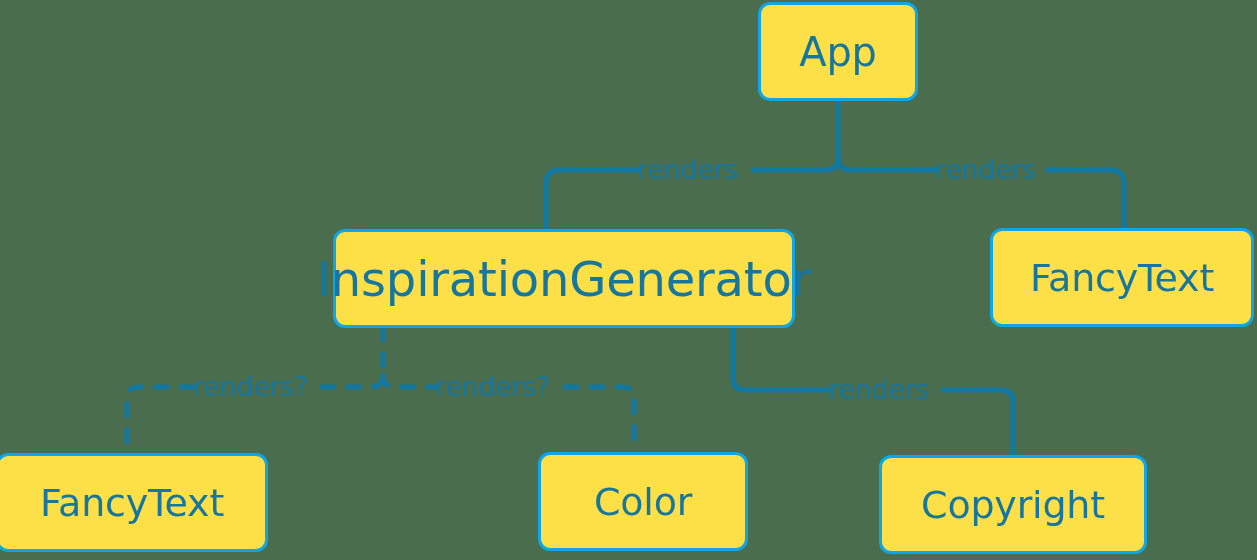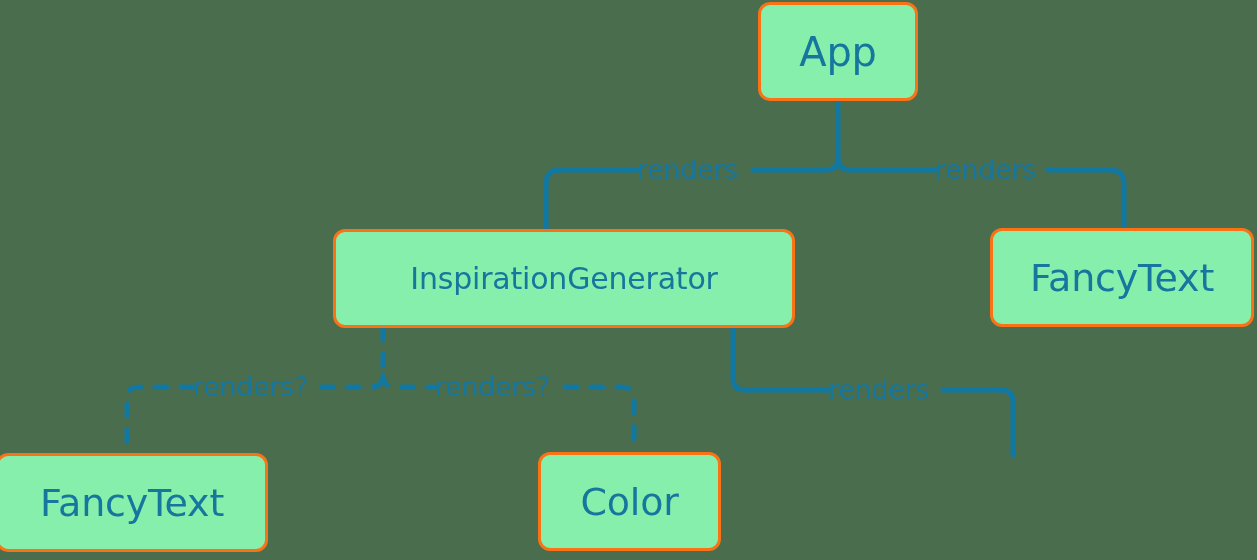--- a/index.html
+++ b/index.html
@@ -22,22 +22,22 @@
   #edge-layer {
     position: absolute;
     left: 0;
     top: 0;
     width: 1257px;
     height: 560px;
   }
   .node {
     position: absolute;
     box-sizing: border-box;
-    background: #86efac;
-    border: 3px solid #f97316;
+    background: #fde047;
+    border: 3px solid #0ea5e9;
     border-radius: 12px;
     display: flex;
     align-items: center;
     justify-content: center;
     color: #17769e;
     font-size: 38px;
     font-weight: 400;
     letter-spacing: -0.2px;
     white-space: nowrap;
   }
@@ -75,36 +75,39 @@
       <path stroke-dasharray="12 14" d="M 193 387 L 139 387 Q 127 387 127 399 L 127 453"></path>
 
       <path stroke-dasharray="12 14" d="M 565 387 L 622 387 Q 634 387 634 399 L 634 452"></path>
     </g>
   </svg>
 
   <div class="node" style="left:758px; top:2px; width:160px; height:99px; font-size:40px;">
     <span>App</span>
   </div>
 
-  <div class="node" style="left:333px; top:229px; width:462px; height:99px; font-size:30px;">
+  <div class="node" style="left:333px; top:229px; width:462px; height:99px; font-size:48px;">
     <span>InspirationGenerator</span>
   </div>
 
   <div class="node" style="left:990px; top:228px; width:264px; height:99px; font-size:38px;">
     <span>FancyText</span>
   </div>
 
   <div class="node" style="left:-4px; top:453px; width:272px; height:99px; font-size:38px;">
     <span>FancyText</span>
   </div>
 
-  <div class="node" style="left:538px; top:452px; width:183px; height:99px; font-size:38px;">
+  <div class="node" style="left:538px; top:452px; width:210px; height:99px; font-size:38px;">
     <span>Color</span>
   </div>
 
+  <div class="node" style="left:879px; top:455px; width:268px; height:99px; font-size:38px;">
+    <span>Copyright</span>
+  </div>
 
   <div class="edge-label" style="left:637px; top:156px;">renders</div>
 
   <div class="edge-label" style="left:935px; top:156px;">renders</div>
 
   <div class="edge-label" style="left:193px; top:373px;">renders?</div>
 
   <div class="edge-label" style="left:435px; top:373px;">renders?</div>
 
   <div class="edge-label" style="left:828px; top:376px;">renders</div>

